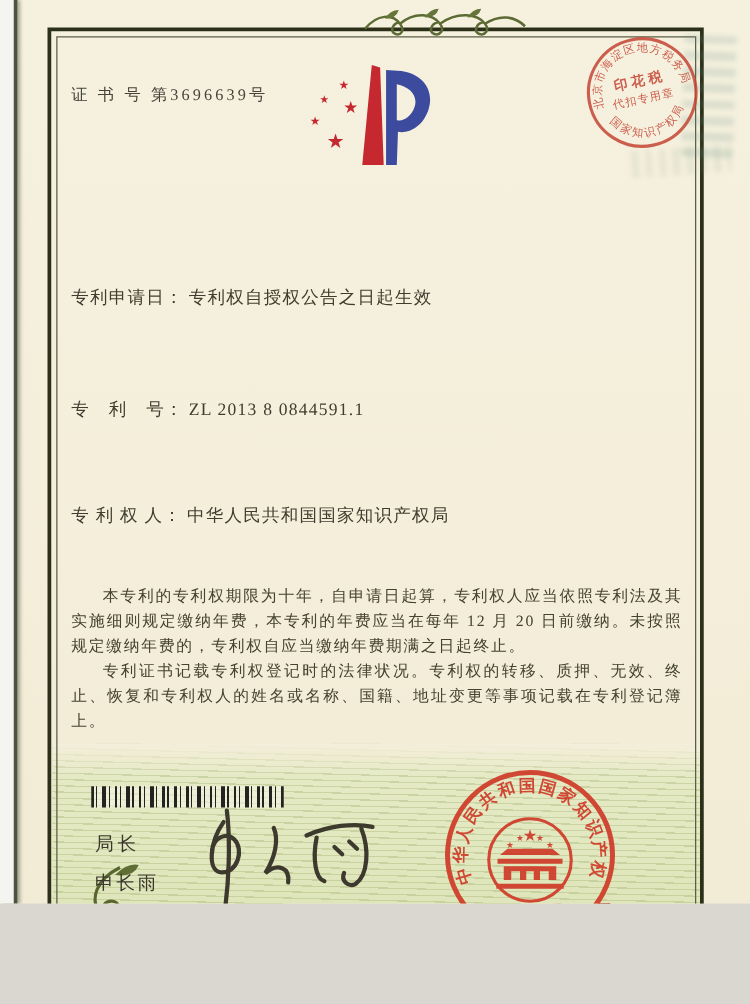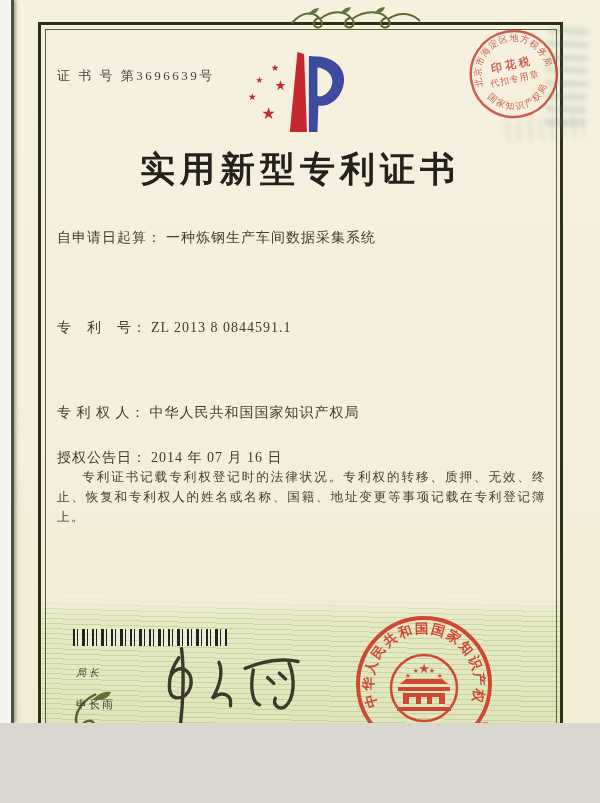--- a/index.html
+++ b/index.html
@@ -35,22 +35,22 @@
   .body-text{position:absolute;left:57px;top:467px;width:489px;
     font-size:12.6px;line-height:20px;letter-spacing:1.4px;color:#45422f;text-align:justify;}
   .body-text p{margin:0;text-indent:2em;}
   .barcode{position:absolute;left:73px;top:629px;width:154px;height:17px;
     background-color:rgba(246,244,232,.55);
     background-image:repeating-linear-gradient(90deg,
       #23231f 0 2px, transparent 2px 4px,
       #23231f 4px 5px, transparent 5px 9px,
       #23231f 9px 12px, transparent 12px 14px,
       #23231f 14px 15px, transparent 15px 19px);}
-  .director-title{position:absolute;left:76px;top:666px;font-size:10px;letter-spacing:3px;color:#3a382c;font-style:italic;}
-  .director-name{position:absolute;left:76px;top:697px;font-size:11px;letter-spacing:2px;color:#3a382c;text-align:center;}
+  .director-title{position:absolute;left:76px;top:666px;font-size:15px;letter-spacing:3px;color:#3a382c;}
+  .director-name{position:absolute;left:76px;top:697px;font-size:15px;letter-spacing:2px;color:#3a382c;text-align:center;}
   .signature{position:absolute;left:150px;top:642px;transform:rotate(-2deg);}
   .seal{position:absolute;left:352px;top:612px;opacity:.92;}
   .seal-date{position:absolute;left:364px;top:721px;font-size:13.5px;font-weight:bold;
     letter-spacing:1px;color:#b23120;transform:rotate(-1deg);}
   .tax-stamp{position:absolute;left:462px;top:20px;transform:rotate(-12deg);opacity:.85;}
   .footer{position:absolute;left:0;top:760px;width:100%;text-align:center;
     font-size:11.5px;letter-spacing:1px;color:#4c4b38;}
   .orn-top{position:absolute;left:288px;top:5px;}
   .orn-bl{position:absolute;left:26px;top:686px;}
   .orn-br{position:absolute;left:518px;top:718px;}
@@ -94,36 +94,33 @@
       <text x="26" y="20" font-size="10">★</text>
       <text x="10" y="32" font-size="9">★</text>
       <text x="30" y="40" font-size="14">★</text>
       <text x="2" y="50" font-size="10">★</text>
       <text x="16" y="70" font-size="17">★</text>
     </g>
     <path d="M54,0 L61,2 L64,84 L46,84 Z" fill="#c5282f"></path>
     <path fill-rule="evenodd" fill="#3d4b9f" d="M66,4 L79,5 C98,8 106,22 102,36 C98,51 85,58 76,56 L75,84 L66,84 Z M75,16 C86,18 93,26 90,35 C87,44 79,48 75,46 Z"></path>
   </svg>
 
-  <div class="title">实用新型专利证书</div>
 
   <div class="field f0">
-    <span class="flabel">自申请日起算：</span><span class="fvalue">一种炼钢生产车间数据采集系统</span>
+    <span class="flabel">专利申请日：</span><span class="fvalue">专利权自授权公告之日起生效</span>
   </div>
   <div class="field f2">
     <span class="flabel">专　利　号：</span><span class="fvalue">ZL 2013 8 0844591.1</span>
   </div>
   <div class="field f4">
     <span class="flabel">专 利 权 人：</span><span class="fvalue">中华人民共和国国家知识产权局</span>
   </div>
-  <div class="field f5">
-    <span class="flabel">授权公告日：</span><span class="fvalue">2014 年 07 月 16 日</span>
-  </div>
 
   <div class="body-text">
+    <p>本专利的专利权期限为十年，自申请日起算，专利权人应当依照专利法及其实施细则规定缴纳年费，本专利的年费应当在每年 12 月 20 日前缴纳。未按照规定缴纳年费的，专利权自应当缴纳年费期满之日起终止。</p>
     <p>专利证书记载专利权登记时的法律状况。专利权的转移、质押、无效、终止、恢复和专利权人的姓名或名称、国籍、地址变更等事项记载在专利登记簿上。</p>
   </div>
 
   <div class="barcode"></div>
   <div class="director-title">局长</div>
   <div class="director-name">申长雨</div>
 
   <svg class="signature" width="155" height="98" viewBox="0 0 155 98">
     <g stroke="#2f2b22" stroke-width="3.4" fill="none" stroke-linecap="round" opacity="0.92">
       <path d="M30,14 C18,30 16,52 26,54 C40,56 46,36 38,28 C32,22 22,26 20,36"></path>

